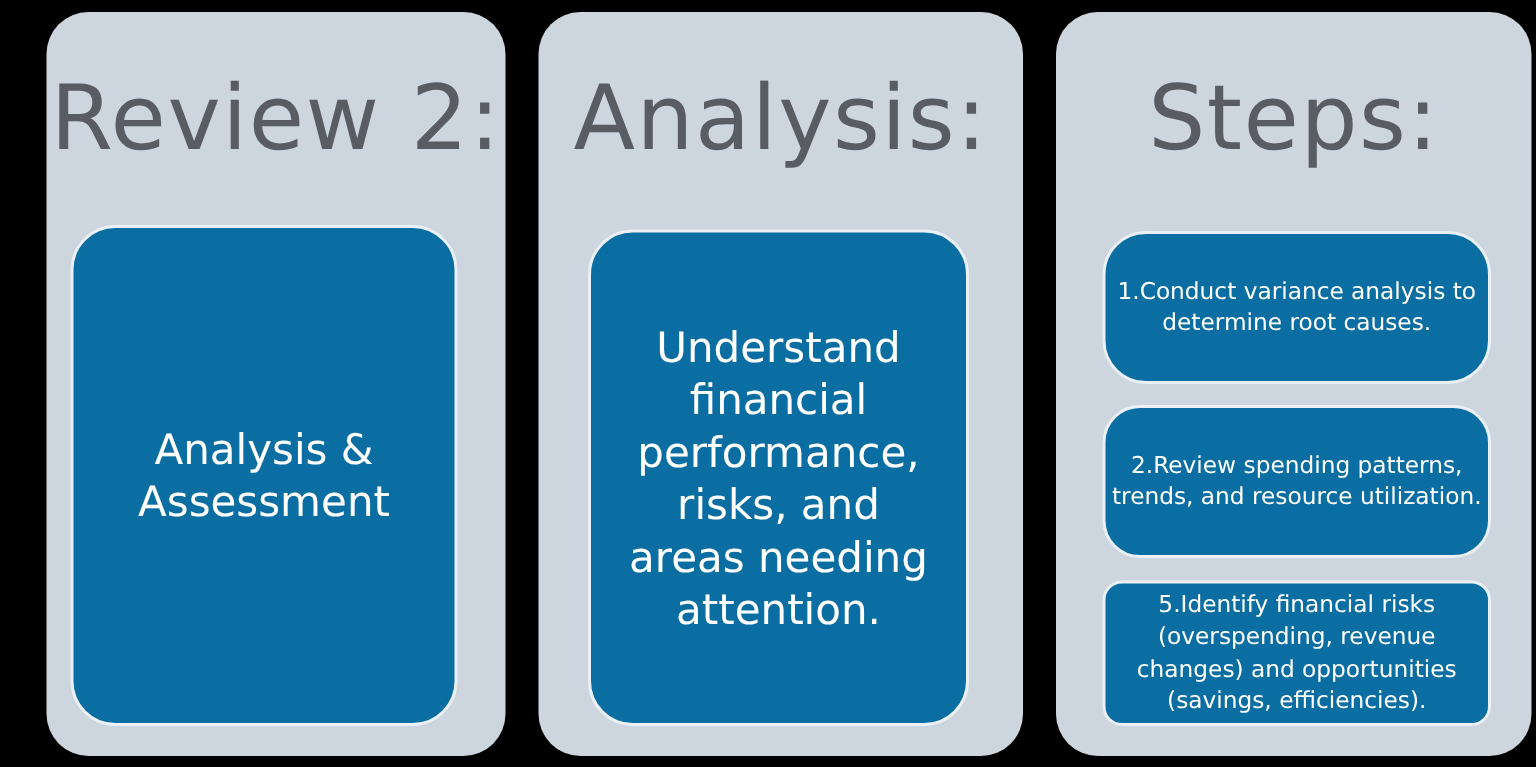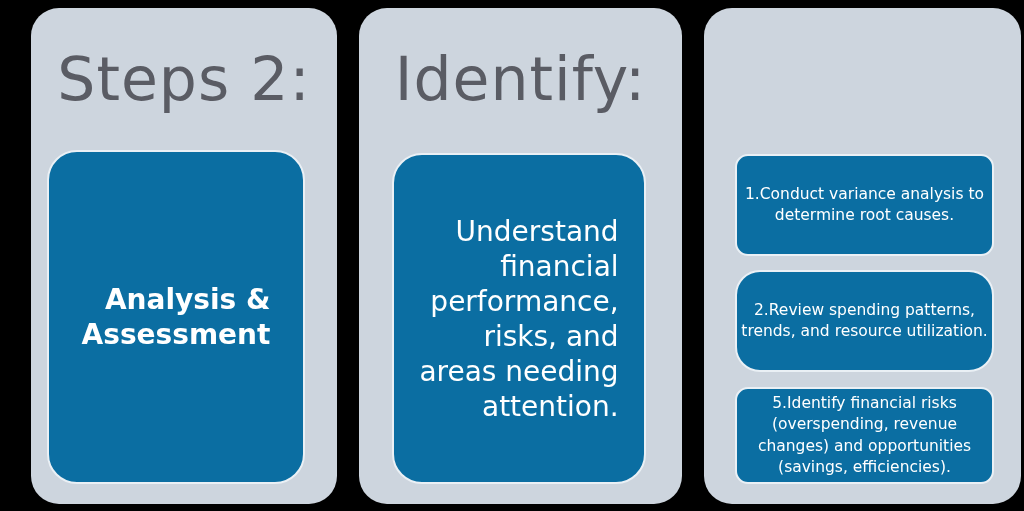--- a/index.html
+++ b/index.html
@@ -43,32 +43,31 @@
   }
 
   .big-box {
     position: absolute;
     background: #0B6EA2;
     border: 2px solid #EAF0F5;
     border-radius: 30px;
     display: flex;
     align-items: center;
     justify-content: center;
-    text-align: right;
+    text-align: center;
     color: #FFFFFF;
     font-size: 28px;
     line-height: 35px;
     white-space: pre-line;
   }
   .phase-box {
     left: 16px;
     top: 142px;
     width: 258px;
     height: 334px;
-    font-weight: bold;
   }
   .purpose-box {
     left: 33px;
     top: 145px;
     width: 254px;
     height: 331px;
   }
 
   .step-box {
     position: absolute;
@@ -79,46 +78,47 @@
     border-radius: 13px;
     display: flex;
     align-items: center;
     justify-content: center;
     text-align: center;
     color: #FFFFFF;
     font-size: 15.5px;
     line-height: 21.5px;
     white-space: pre-line;
   }
-  .step-1 { top: 146px; height: 102px; }
+  .step-1 { top: 146px; height: 102px; border-radius: 29px; }
   .step-2 { top: 262px; height: 102px; border-radius: 25px; }
   .step-3 { top: 379px; height: 97px; }
 </style>
 </head>
 <body>
 
 <div class="canvas">
 
   <div class="column col-phase">
-    <div class="heading">Steps 2:</div>
+    <div class="heading">Review 2:</div>
     <div class="big-box phase-box">Analysis &amp;
 Assessment</div>
   </div>
 
   <div class="column col-purpose">
-    <div class="heading">Identify:</div>
+    <div class="heading">Analysis:</div>
     <div class="big-box purpose-box">Understand
 financial
 performance,
 risks, and
 areas needing
 attention.</div>
   </div>
 
   <div class="column col-steps">
+    <div class="heading">Steps:</div>
     <div class="step-box step-1">1.Conduct variance analysis to
 determine root causes.</div>
     <div class="step-box step-2">2.Review spending patterns,
 trends, and resource utilization.</div>
     <div class="step-box step-3">5.Identify financial risks
 (overspending, revenue
 changes) and opportunities
 (savings, efficiencies).</div>
   </div>
 

